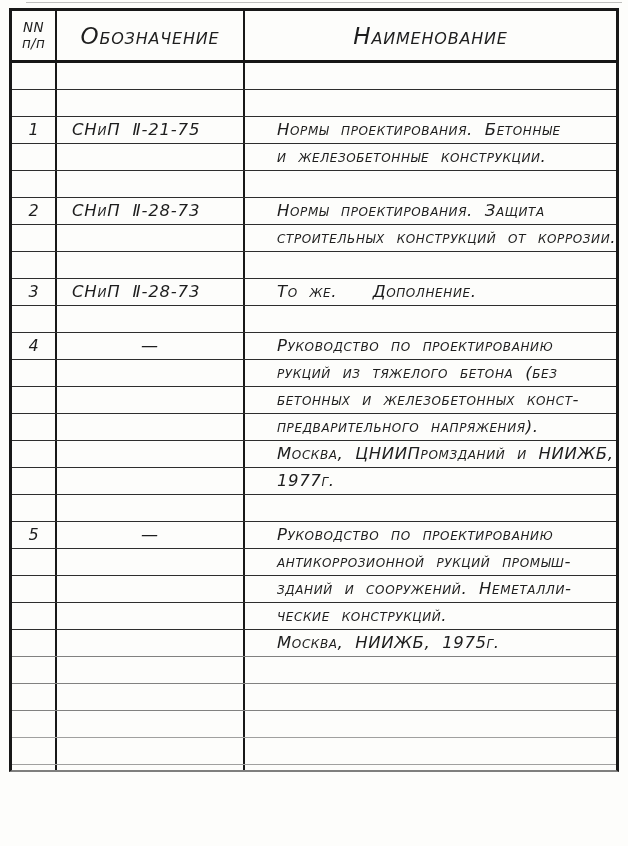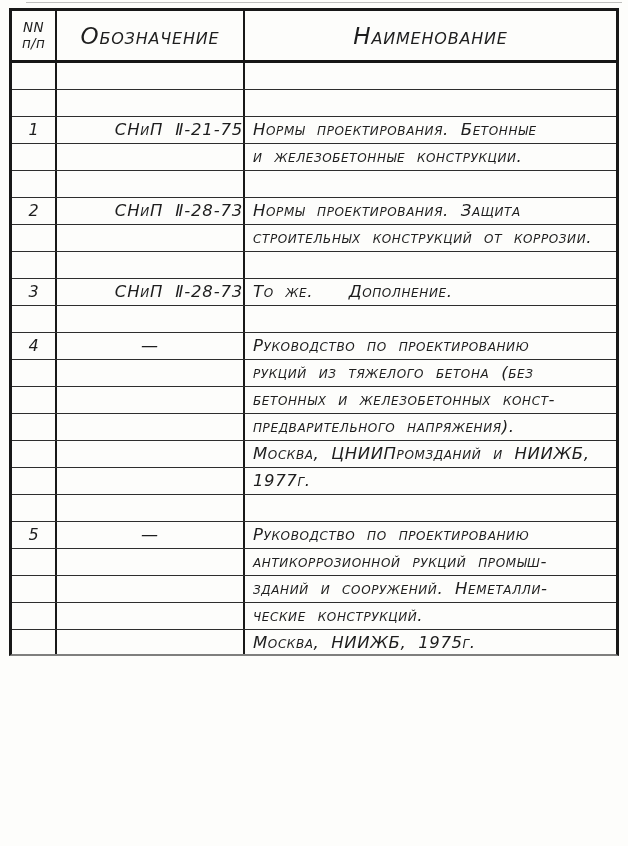--- a/index.html
+++ b/index.html
@@ -25,21 +25,21 @@
     left: 26px;
     right: 6px;
     height: 1px;
     background: rgba(50,50,50,.30);
   }
   .doc-table {
     position: absolute;
     left: 9px;
     top: 8px;
     width: 610px;
-    height: 648px;
+    height: 764px;
     box-sizing: border-box;
     border: 3px solid #181818;
     border-bottom: 2px solid rgba(24,24,24,.55);
     overflow: hidden;
     background: transparent;
   }
   .thead {
     display: grid;
     grid-template-columns: 45px 188px 1fr;
     height: 49px;
@@ -84,28 +84,27 @@
     font-variant: normal;
     font-size: 16px;
     border-right: 2.5px solid #181818;
     letter-spacing: 0;
     word-spacing: 0;
   }
   .td.des {
     padding-left: 15px;
     border-right: 2.5px solid #181818;
     letter-spacing: .8px;
-    text-align: right;
   }
   .td.des.center {
     padding-left: 0;
     text-align: center;
     font-size: 17px;
   }
-  .td.nm { padding-left: 8px; }
+  .td.nm { padding-left: 8px; margin-left: 24px; }
   
   .tbody .tr:nth-child(n+22) { border-bottom-color: rgba(46,46,46,.6); }
   .tbody .tr:nth-child(n+25) { border-bottom-color: rgba(46,46,46,.45); }
   .tbody .tr:nth-child(n+27) { border-bottom-color: rgba(46,46,46,.32); }
 </style>
 </head>
 <body>
 
 <div class="page">
   <div class="doc-table">

